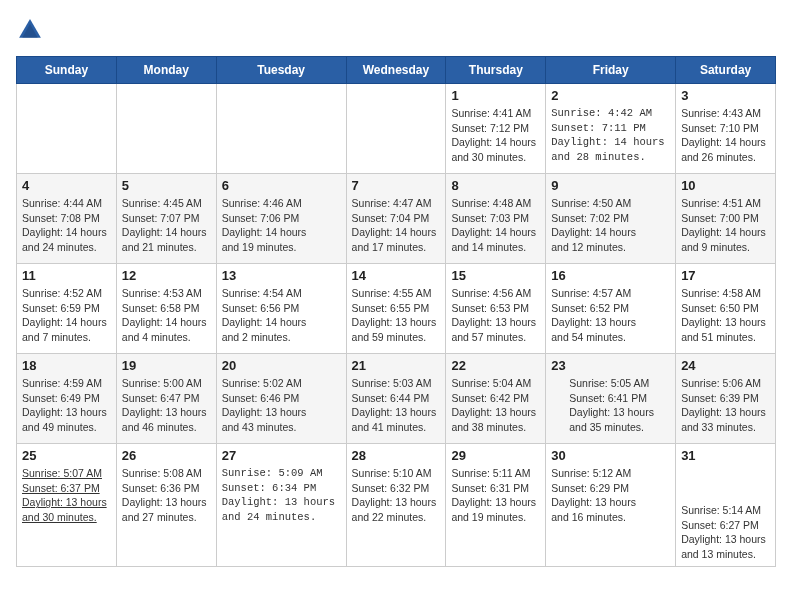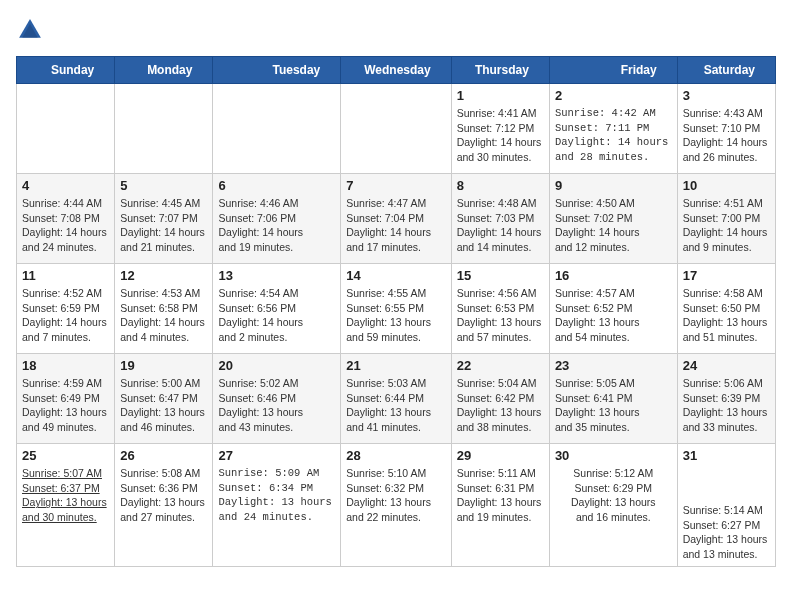--- a/index.html
+++ b/index.html
@@ -47,22 +47,22 @@
       color: #555;
     }
     table {
       width: 100%;
       border-collapse: collapse;
       font-size: 11px;
     }
     thead tr th {
       background-color: #2a5fa5;
       color: #fff;
-      padding: 6px 20px;
-      text-align: right;
+      padding: 6px 8px;
+      text-align: center;
       font-weight: bold;
       font-size: 12px;
       border: 1px solid #1a4a8a;
     }
     tbody tr td {
       border: 1px solid #ccc;
       padding: 4px 5px;
       vertical-align: top;
       background: #fff;
       min-height: 80px;
@@ -279,21 +279,21 @@
         </td>
         <td>
           <div class="day-number">22</div>
           <div class="day-info" style="white-space: pre-line;">Sunrise: 5:04 AM
 Sunset: 6:42 PM
 Daylight: 13 hours
 and 38 minutes.</div>
         </td>
         <td>
           <div class="day-number">23</div>
-          <div class="day-info" style="white-space: pre-line;">Sunrise: 5:05 AM
+          <div class="day-info" style="white-space: pre-line; margin-left: 18px;">Sunrise: 5:05 AM
 Sunset: 6:41 PM
 Daylight: 13 hours
 and 35 minutes.</div>
         </td>
         <td>
           <div class="day-number">24</div>
           <div class="day-info" style="white-space: pre-line;">Sunrise: 5:06 AM
 Sunset: 6:39 PM
 Daylight: 13 hours
 and 33 minutes.</div>
@@ -330,21 +330,21 @@
         </td>
         <td>
           <div class="day-number">29</div>
           <div class="day-info" style="white-space: pre-line;">Sunrise: 5:11 AM
 Sunset: 6:31 PM
 Daylight: 13 hours
 and 19 minutes.</div>
         </td>
         <td>
           <div class="day-number">30</div>
-          <div class="day-info" style="white-space: pre-line; text-align: center;">Sunrise: 5:12 AM
+          <div class="day-info" style="white-space: pre-line;">Sunrise: 5:12 AM
 Sunset: 6:29 PM
 Daylight: 13 hours
 and 16 minutes.</div>
         </td>
         <td>
           <div class="day-number">31</div>
           <div class="day-info" style="white-space: pre-line; margin-top: 40px;">Sunrise: 5:14 AM
 Sunset: 6:27 PM
 Daylight: 13 hours
 and 13 minutes.</div>

